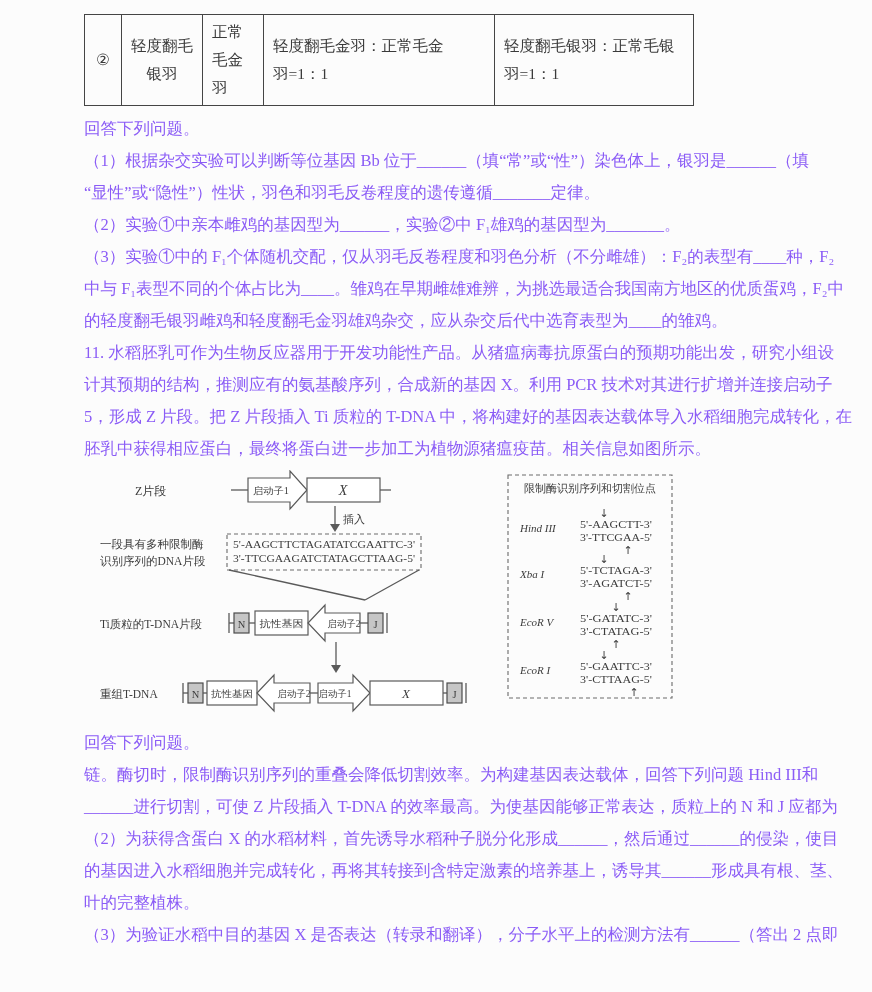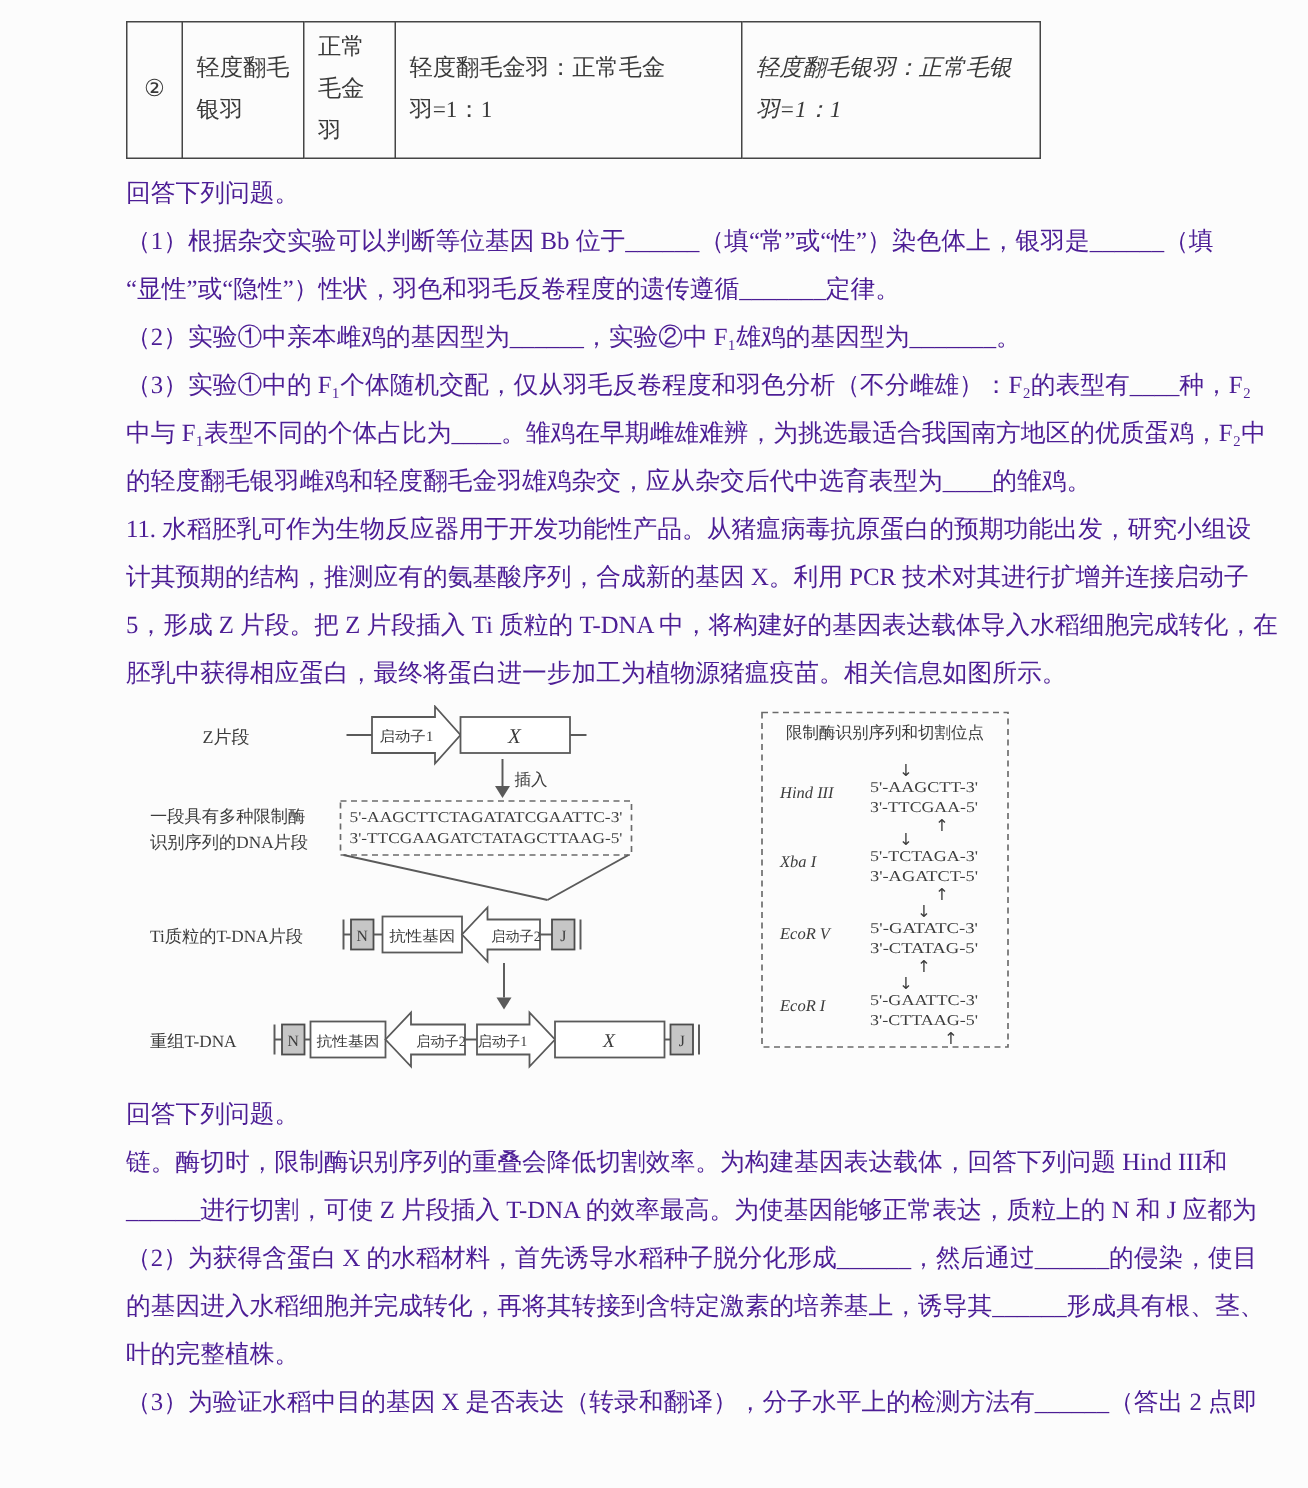--- a/index.html
+++ b/index.html
@@ -9,29 +9,29 @@
     font-family:"Liberation Serif","DejaVu Serif",serif;
   }
   .content { position:absolute; left:84px; top:14px; width:730px; }
 
   table.xtab { border-collapse:collapse; table-layout:fixed; }
   table.xtab td {
     border:1.6px solid #454545; font-size:15.5px; line-height:28px;
     padding:3px 9px; vertical-align:middle; white-space:pre-line; color:#3a3a3a;
   }
   td.c0 { width:18px; text-align:center; padding:3px 3px; }
-  td.c1 { width:62px; }
+  td.c1 { width:62px;text-align:center; }
   td.c2 { width:42px; }
   td.c3 { width:212px; }
-  td.c4 { width:180px;font-style:italic; }
+  td.c4 { width:180px; }
 
   .textblock { margin-top:7px; }
   .line {
     font-size:16.5px; line-height:32px; height:32px;
-    white-space:nowrap; color:#4c1d95;
+    white-space:nowrap; color:#8b5cf6;
   }
   .diagram { position:relative; height:250px; margin-top:5px; margin-left:11px; }
   svg { font-family:"Liberation Serif","DejaVu Serif",serif; }
   .dline { stroke:#5a5a5a; stroke-width:1.3; fill:none; }
   .dbox  { stroke:#5a5a5a; stroke-width:1.2; fill:#ffffff; }
   .gbox  { stroke:#4c4c4c; stroke-width:1.2; fill:#c6c6c6; }
   .dash  { stroke:#6a6a6a; stroke-width:1.1; fill:none; stroke-dasharray:4 3; }
   .arrowfill { fill:#5a5a5a; stroke:none; }
   text { fill:#3c3c3c; }
 </style>

